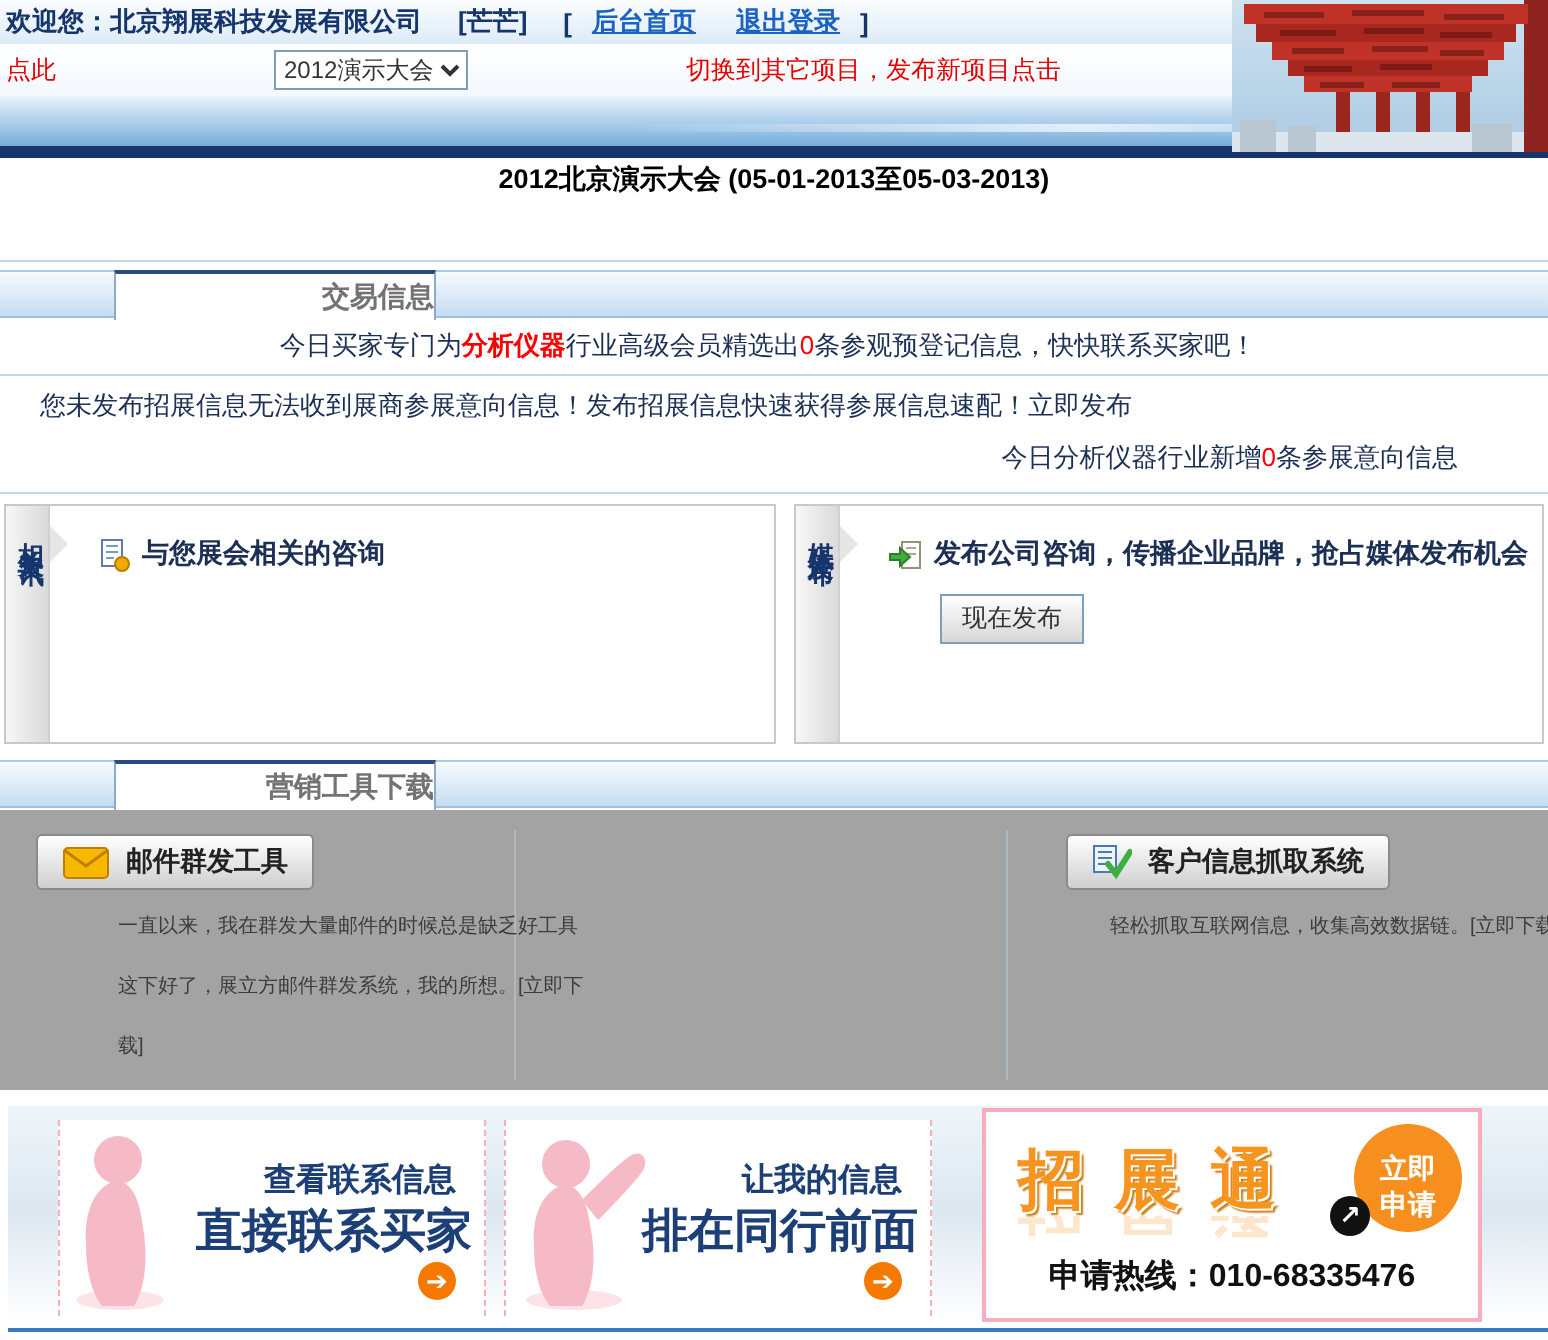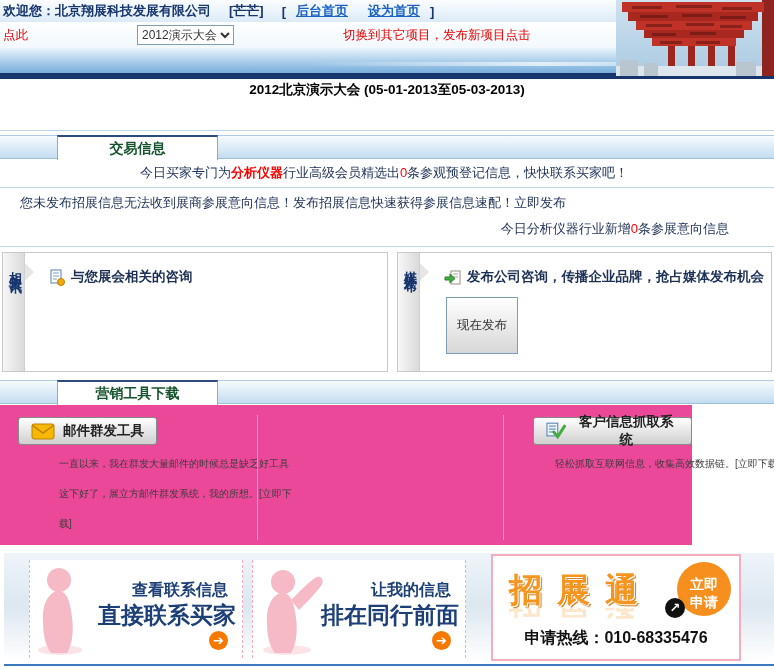--- a/index.html
+++ b/index.html
@@ -40,21 +40,21 @@
     padding-left:5px; font-size:13px; color:#16356d; }
   .row-url .url { font-family:"DejaVu Sans Mono","Liberation Mono",monospace; }
   .row-url a { color:#16356d; text-decoration:none; cursor:pointer; margin-left:8px; }
   .hline { position:absolute; left:0; width:774px; height:1px; background:#bcd6ec; }
 
   
   .tabbar { position:absolute; left:0; width:774px; height:24px;
     background:linear-gradient(#f6fbfe,#c4ddf1); border-top:1px solid #aec9e4; border-bottom:1px solid #9cc0de; }
   .tabbar .tab { position:absolute; left:57px; top:-1px; width:161px; height:25px;
     background:#fff; border:1px solid #8fa9c9; border-top:2px solid #2b4a7e; border-bottom:none;
-    text-align:center; font-size:14px; font-weight:bold; color:#14532d; line-height:22px; cursor:pointer; }
+    text-align:right; font-size:14px; font-weight:bold; color:#737373; line-height:22px; cursor:pointer; }
 
   
   .row-buyers { position:absolute; top:160px; left:0; width:768px; height:26px; line-height:26px;
     text-align:center; font-size:13px; color:#1c2f55; background:#fff; }
   .row-buyers .red { color:#f00; } .row-buyers .redbold { color:#f00; font-weight:bold; }
   .row-notice { position:absolute; top:190px; left:0; width:774px; height:26px; line-height:26px;
     padding-left:20px; font-size:13px; color:#1c2f55; }
   .row-notice a { color:#1c2f55; text-decoration:none; cursor:pointer; }
   .row-new { position:absolute; top:216px; left:0; width:774px; height:26px; line-height:26px;
     padding-right:45px; text-align:right; font-size:13px; color:#1c2f55; }
@@ -64,25 +64,25 @@
   .panel { position:absolute; top:252px; height:120px; background:#fff; border:1px solid #c8c8c8; }
   .panel .vlabel { position:absolute; left:0; top:0; bottom:0; width:22px;
     background:linear-gradient(90deg,#f7f7f7,#dadada); border-right:1px solid #d0d0d0;
     writing-mode:vertical-rl; text-orientation:upright; font-size:13px; font-weight:bold;
     color:#16356d; text-align:left; padding-top:8px; letter-spacing:3px; }
   .panel .notch { position:absolute; left:22px; top:10px; width:0; height:0;
     border-top:9px solid transparent; border-bottom:9px solid transparent; border-left:9px solid #e6e6e6; }
   .panel .item { position:absolute; left:46px; top:15px; font-size:13.5px; font-weight:bold;
     color:#1c2f55; display:flex; align-items:center; gap:5px; white-space:nowrap; }
   .btn3d { display:inline-block; background:linear-gradient(#ffffff,#d7d7d7); border:1px solid #7b9ebd;
-    font-size:12.5px; color:#333; padding:19px 10px; cursor:pointer; }
+    font-size:12.5px; color:#333; padding:3px 10px; cursor:pointer;margin-left:24px; }
   .panel .pubbtn { position:absolute; left:48px; top:44px; }
 
   
-  .tools { position:absolute; top:405px; left:0; width:692px; height:140px; background:#ec4899; }
+  .tools { position:absolute; top:405px; left:0; width:774px; height:140px; background:#a3a3a3; }
   .vdivider { position:absolute; top:10px; height:125px; width:1px; background:#aebbc7; }
   .toolbtn { position:absolute; top:12px; height:28px; background:linear-gradient(#ffffff,#cfcfcf);
     border:1px solid #8a8a8a; border-radius:3px; display:flex; align-items:center; gap:8px;
     padding:0 12px; font-size:13.5px; font-weight:bold; color:#222; cursor:pointer; }
   .tooltext { position:absolute; top:44px; font-size:10px; color:#3c3c3c; line-height:30px;margin-left:43px; }
   .tooltext a { color:#3c3c3c; text-decoration:none; cursor:pointer; }
 
   
   .bottom { position:absolute; top:553px; left:4px; width:774px; height:117px;
     background:linear-gradient(#eef5fa,#dce7f0 45%,#ffffff 92%); }
@@ -113,21 +113,21 @@
 </head>
 <body>
 
 <div id="app">
 
   <div class="row-welcome">
     <span>欢迎您：北京翔展科技发展有限公司</span>
     <span class="tag">[芒芒]</span>
     <span class="br">[</span>
     <a>后台首页</a>
-    <a>设为首页</a>
+    <a>退出登录</a>
     <span class="br">]</span>
   </div>
 
   <div class="row-switch">
     <span>点此</span>
     <select>
       <option>2012演示大会</option>
     </select>
     <span>切换到其它项目，发布新项目点击</span>
       <span class="bold">此处</span>

